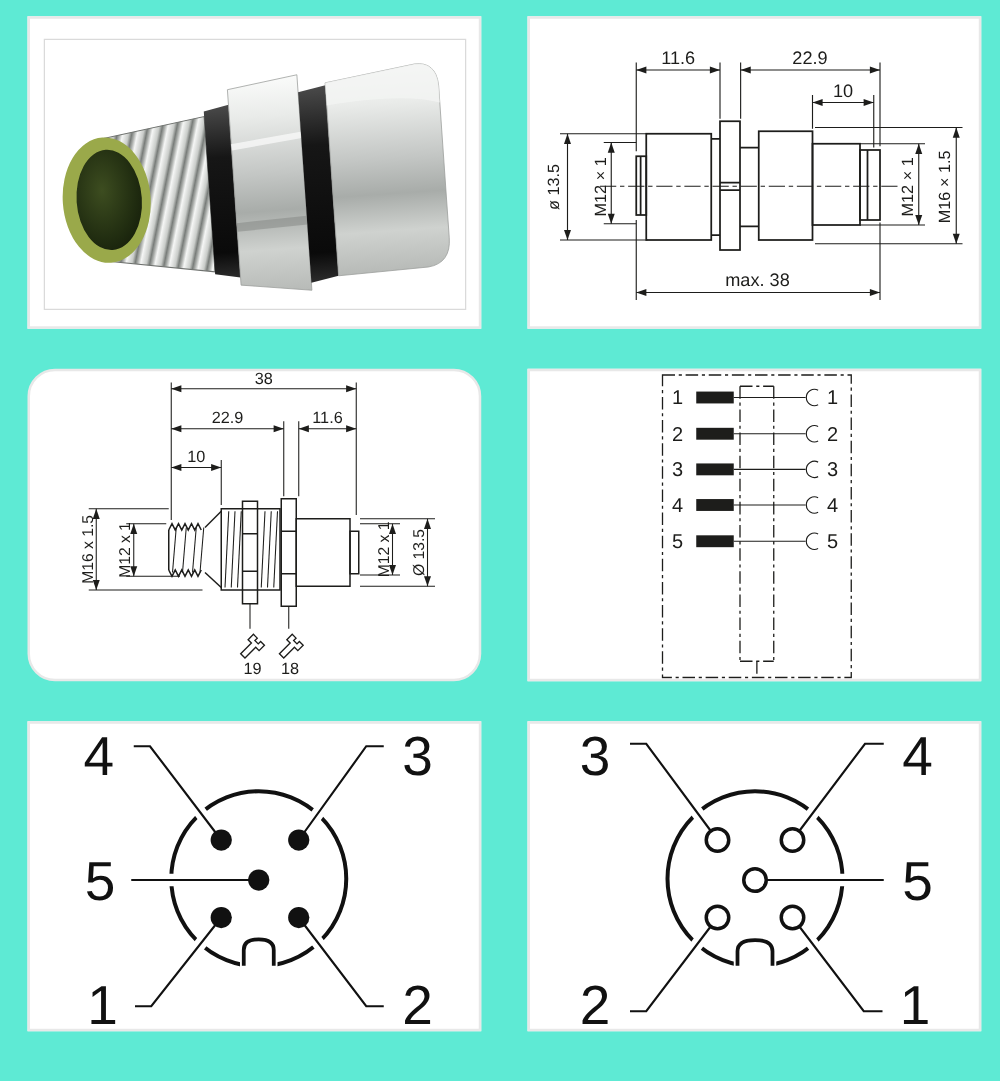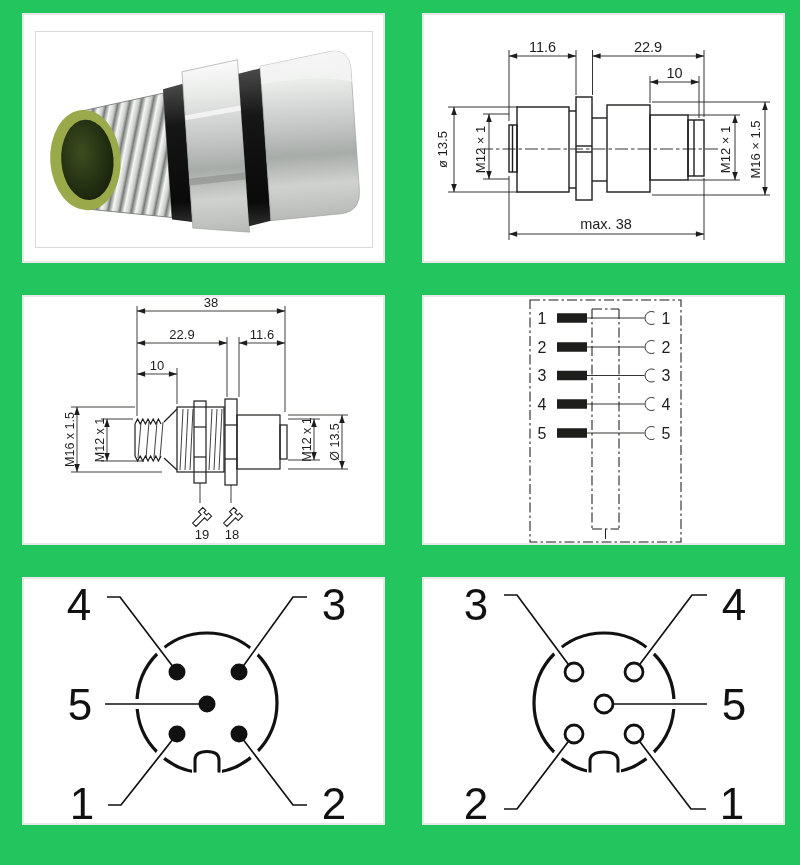--- a/index.html
+++ b/index.html
@@ -1,21 +1,21 @@
 <!DOCTYPE html>
 <html><head>
 <meta charset="utf-8">
 <style>
   html,body{margin:0;padding:0;background:#ffffff;}
-  .page{position:relative;width:800px;height:865px;background:#22c55e;overflow:hidden;
+  .page{position:relative;width:800px;height:865px;background:#5eead4;overflow:hidden;
         font-family:"Liberation Sans",sans-serif;}
   .panel{position:absolute;border:2px solid #e8e8e8;background:#ffffff;box-sizing:border-box;}
   #p1{left:22px;top:13px;width:363px;height:250px;}
   #p2{left:422px;top:13px;width:363px;height:250px;}
-  #p3{left:22px;top:295px;width:363px;height:250px;}
+  #p3{left:22px;top:295px;width:363px;height:250px;border-radius:22px;}
   #p4{left:422px;top:295px;width:363px;height:250px;}
   #p5{left:22px;top:577px;width:363px;height:248px;}
   #p6{left:422px;top:577px;width:363px;height:248px;}
   .panel svg{display:block;width:100%;height:100%;}
   .photo-frame{position:absolute;left:11px;top:16px;width:336px;height:215px;
                border:1px solid #dadada;background:#fff;}
   .photo-frame svg{display:block;width:100%;height:100%;}
   
   .outl{fill:none;stroke:#1d1d1b;stroke-width:1.4;}
   .outl3{fill:none;stroke:#1d1d1b;stroke-width:1.2;}

